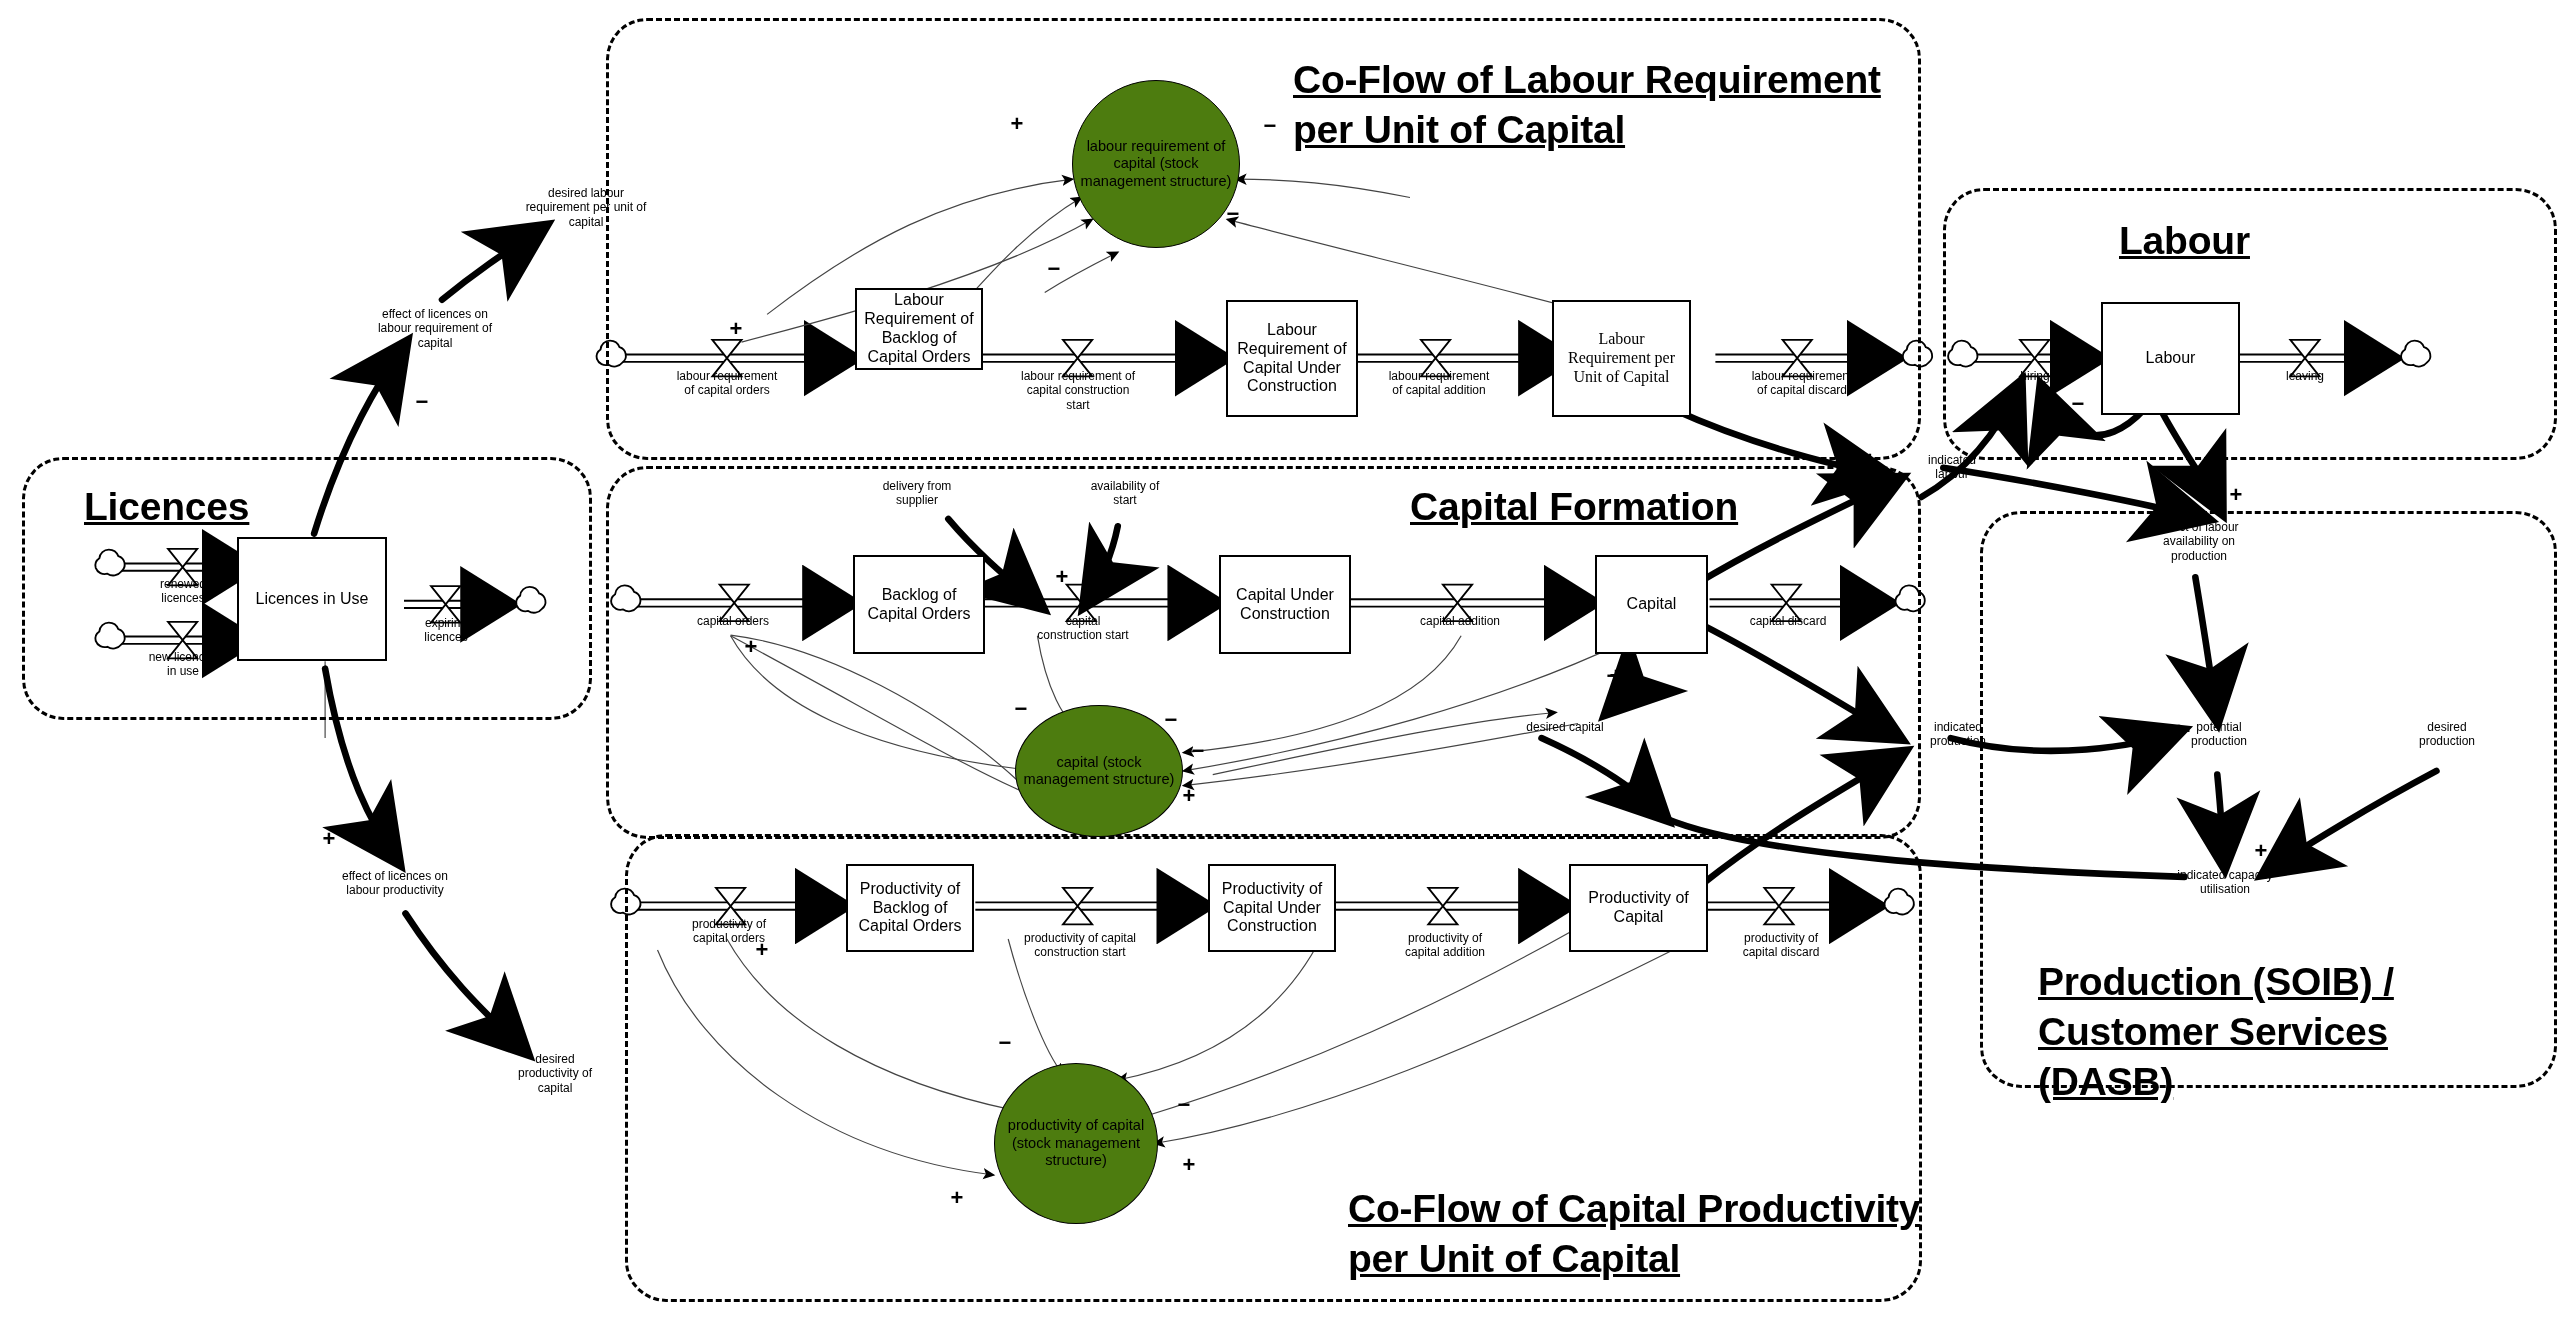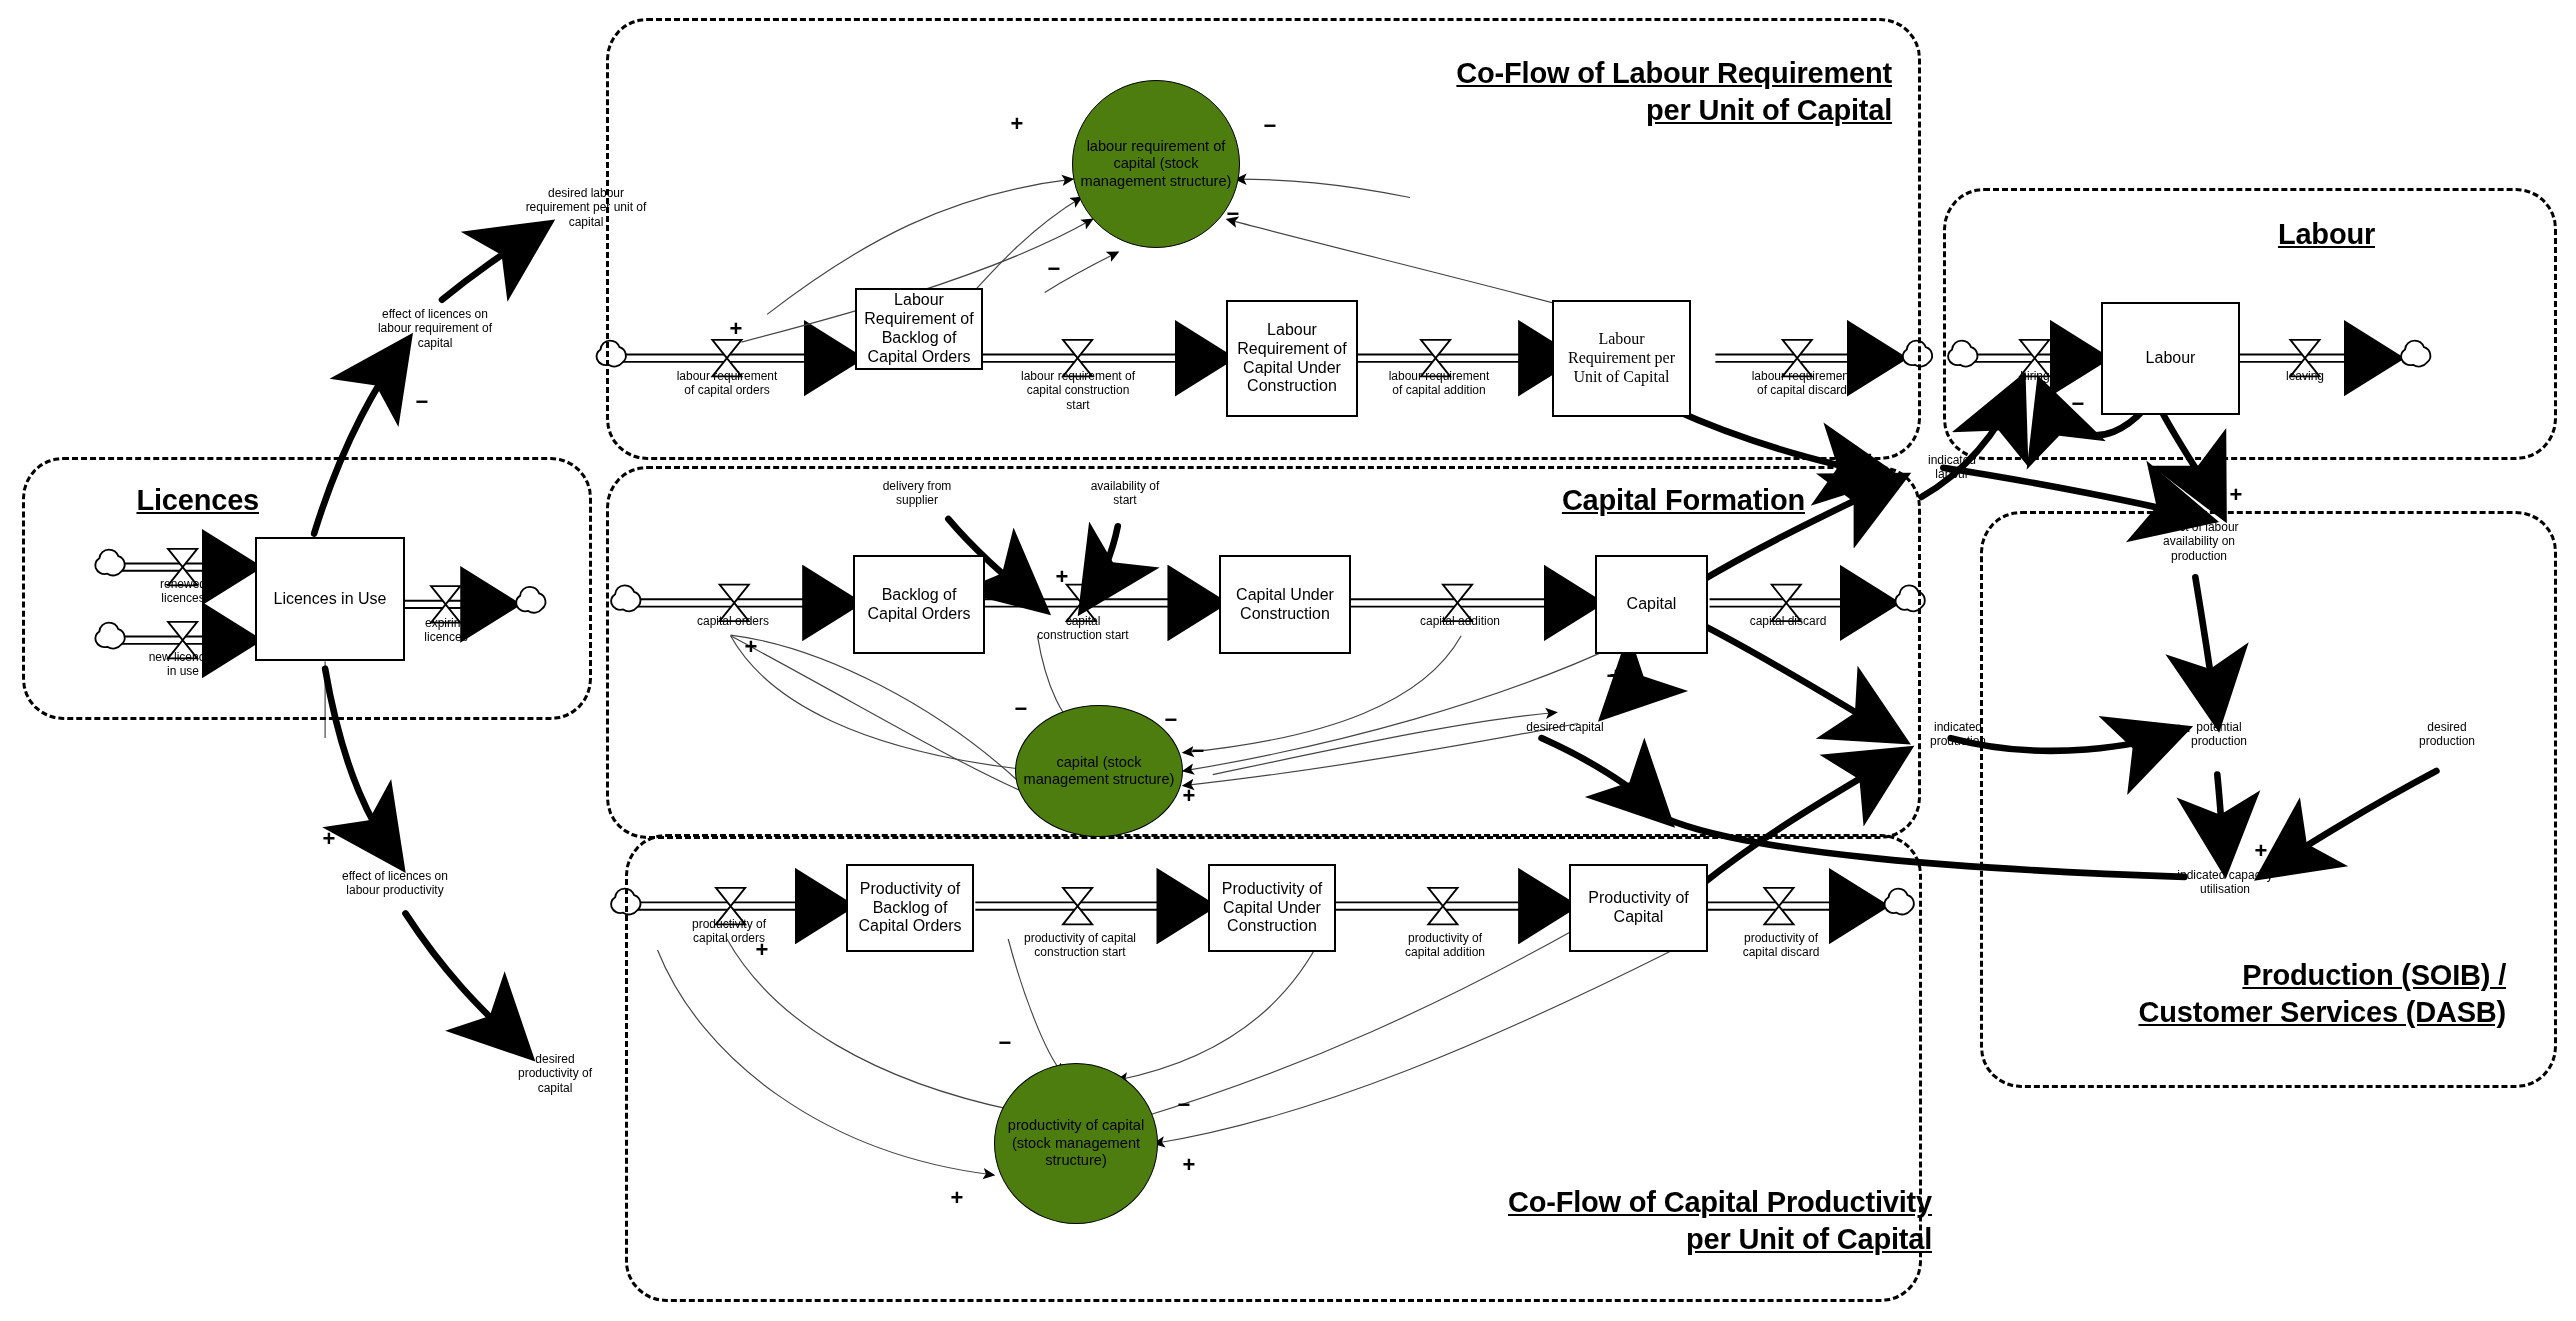--- a/index.html
+++ b/index.html
@@ -16,23 +16,23 @@
   .sector{
     position:absolute;
     border:3.7px dashed #000;
     border-radius:41px;
     box-sizing:border-box;
     background:transparent;
   }
   .sector-title{
     position:absolute;
     font-weight:bold;
-    font-size:29px;
+    font-size:39px;
     color:#000;
-    text-align:right;
+    text-align:left;
     text-decoration:underline;
     line-height:1.28;
     white-space:pre-line;
     letter-spacing:-0.2px;
   }
 
   
   .stock{
     position:absolute;
     border:2.2px solid #000;
@@ -337,21 +337,21 @@
 Backlog of
 Capital Orders</div>
 <div class="stock" style="left:1226px;top:300px;width:132px;height:117px;">Labour
 Requirement of
 Capital Under
 Construction</div>
 <div class="stock" style="left:1552px;top:300px;width:139px;height:117px;font-family:Liberation Serif, serif;">Labour
 Requirement per
 Unit of Capital</div>
 <div class="stock" style="left:2101px;top:302px;width:139px;height:113px;">Labour</div>
-<div class="stock" style="left:255px;top:537px;width:150px;height:124px;">Licences in Use</div>
+<div class="stock" style="left:237px;top:537px;width:150px;height:124px;">Licences in Use</div>
 <div class="stock" style="left:853px;top:555px;width:132px;height:99px;">Backlog of
 Capital Orders</div>
 <div class="stock" style="left:1219px;top:555px;width:132px;height:99px;">Capital Under
 Construction</div>
 <div class="stock" style="left:1595px;top:555px;width:113px;height:99px;">Capital</div>
 <div class="stock" style="left:846px;top:864px;width:128px;height:88px;">Productivity of
 Backlog of
 Capital Orders</div>
 <div class="stock" style="left:1208px;top:864px;width:128px;height:88px;">Productivity of
 Capital Under

